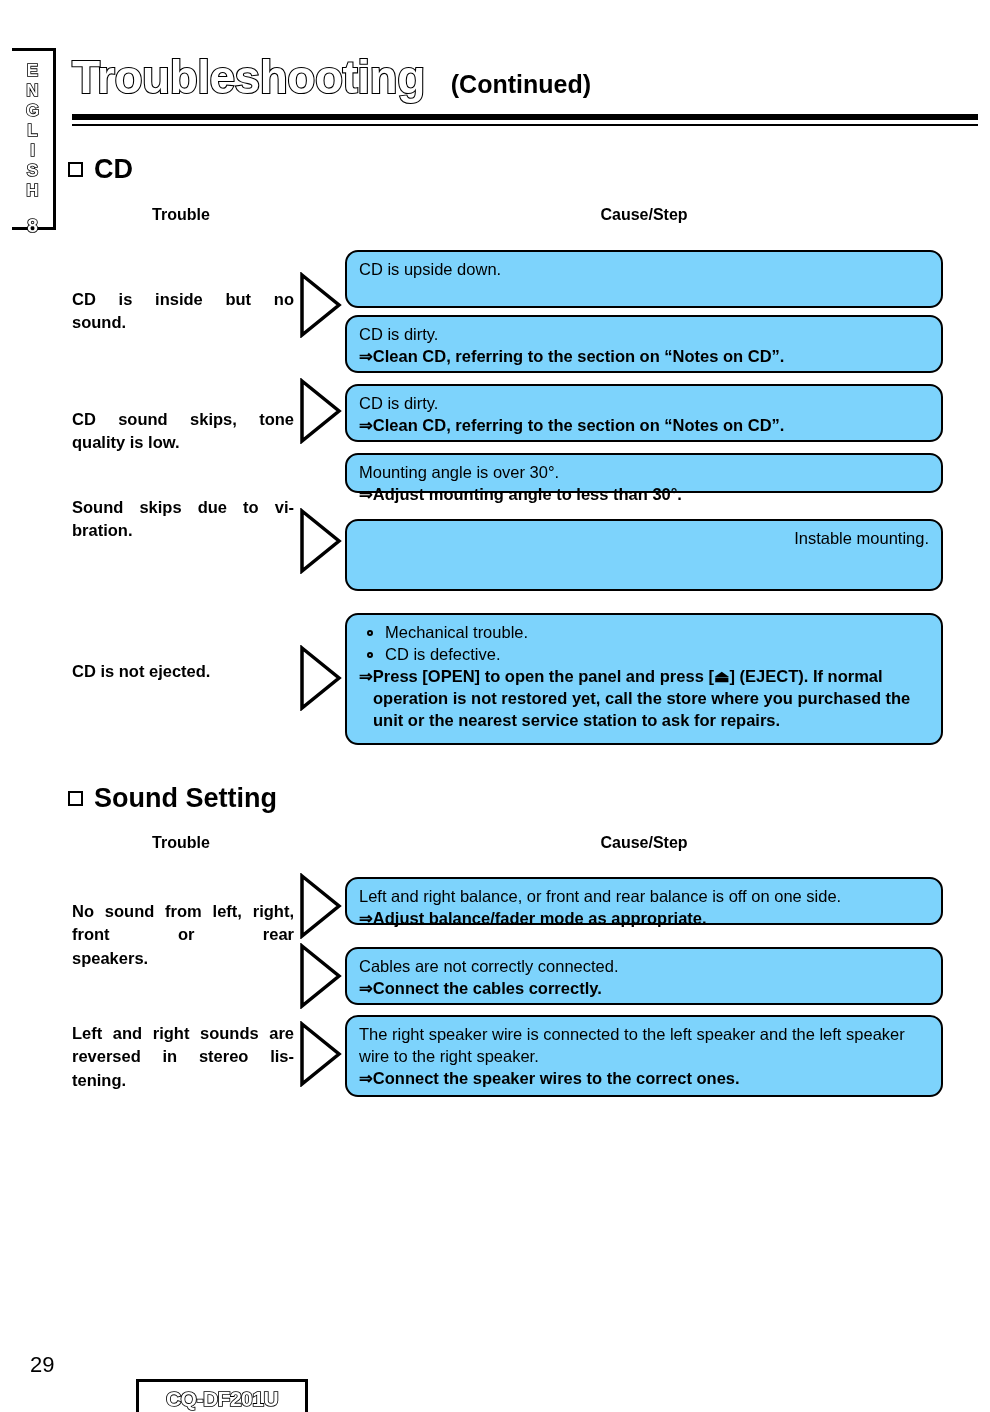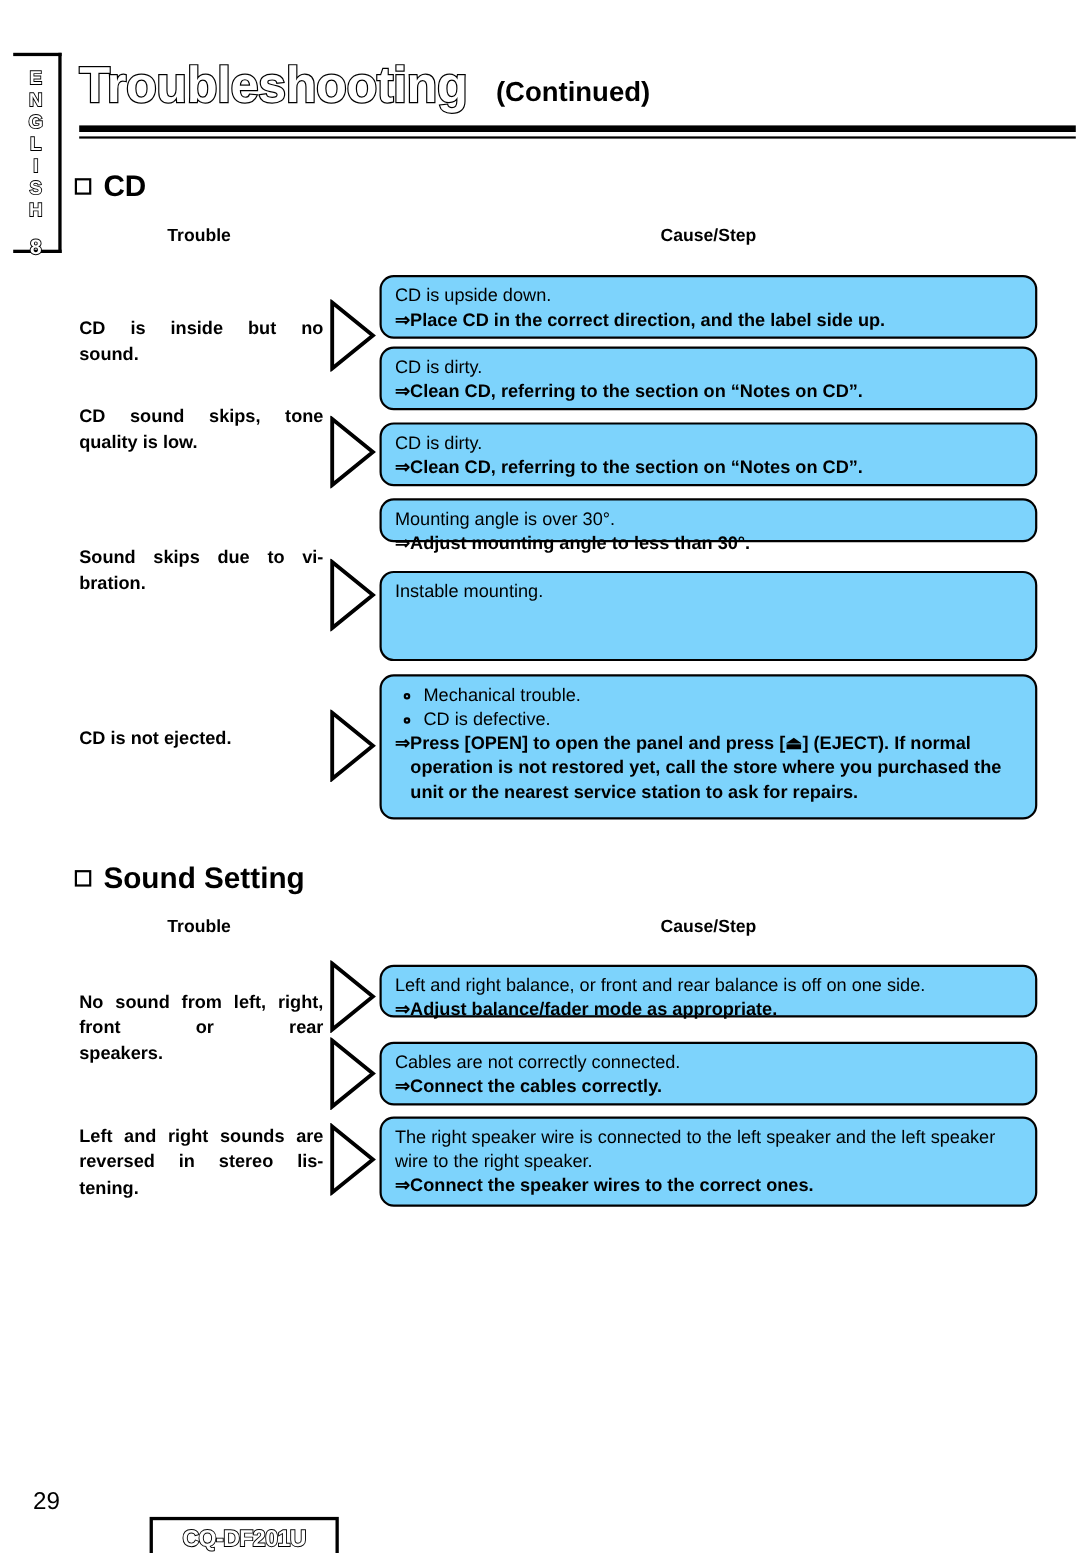--- a/index.html
+++ b/index.html
@@ -246,28 +246,27 @@
   <span>CD is inside but no</span>
   <span class="lastline">sound.</span>
 </div>
 <div class="arrow" style="left:298px; top:272px;">
   <svg viewBox="0 0 44 66">
       <polygon points="4,3 41,33 4,63" fill="none" stroke="#000" stroke-width="3.5"></polygon>
     </svg>
 </div>
 <div class="box" style="left:345px; top:250px; width:598px; height:58px;">
   <div class="cause">CD is upside down.</div>
-  <div class="step">⇒Place CD in the correct direction, and the label side up.</div>
 </div>
 <div class="box" style="left:345px; top:315px; width:598px; height:58px;">
   <div class="cause">CD is dirty.</div>
   <div class="step">⇒Clean CD, referring to the section on “Notes on CD”.</div>
 </div>
 
-<div class="trouble" style="left:72px; top:368px;">
+<div class="trouble" style="left:72px; top:408px;">
   <span>CD sound skips, tone</span>
   <span class="lastline">quality is low.</span>
 </div>
 <div class="arrow" style="left:298px; top:378px;">
   <svg viewBox="0 0 44 66">
       <polygon points="4,3 41,33 4,63" fill="none" stroke="#000" stroke-width="3.5"></polygon>
     </svg>
 </div>
 <div class="box" style="left:345px; top:384px; width:598px; height:58px;">
   <div class="cause">CD is dirty.</div>
@@ -280,21 +279,21 @@
 </div>
 <div class="arrow" style="left:298px; top:508px;">
   <svg viewBox="0 0 44 66">
       <polygon points="4,3 41,33 4,63" fill="none" stroke="#000" stroke-width="3.5"></polygon>
     </svg>
 </div>
 <div class="box" style="left:345px; top:453px; width:598px; height:40px;">
   <div class="cause">Mounting angle is over 30°.</div>
   <div class="step">⇒Adjust mounting angle to less than 30°.</div>
 </div>
-<div class="box" style="left:345px; top:519px; width:598px; height:82px;">
+<div class="box" style="left:345px; top:519px; width:598px; height:72px;text-align:right;">
   <div class="cause">Instable mounting.</div>
 </div>
 
 <div class="trouble" style="left:72px; top:660px; text-align:left; text-align-last:left;">
   <span>CD is not ejected.</span>
 </div>
 <div class="arrow" style="left:298px; top:645px;">
   <svg viewBox="0 0 44 66">
       <polygon points="4,3 41,33 4,63" fill="none" stroke="#000" stroke-width="3.5"></polygon>
     </svg>

